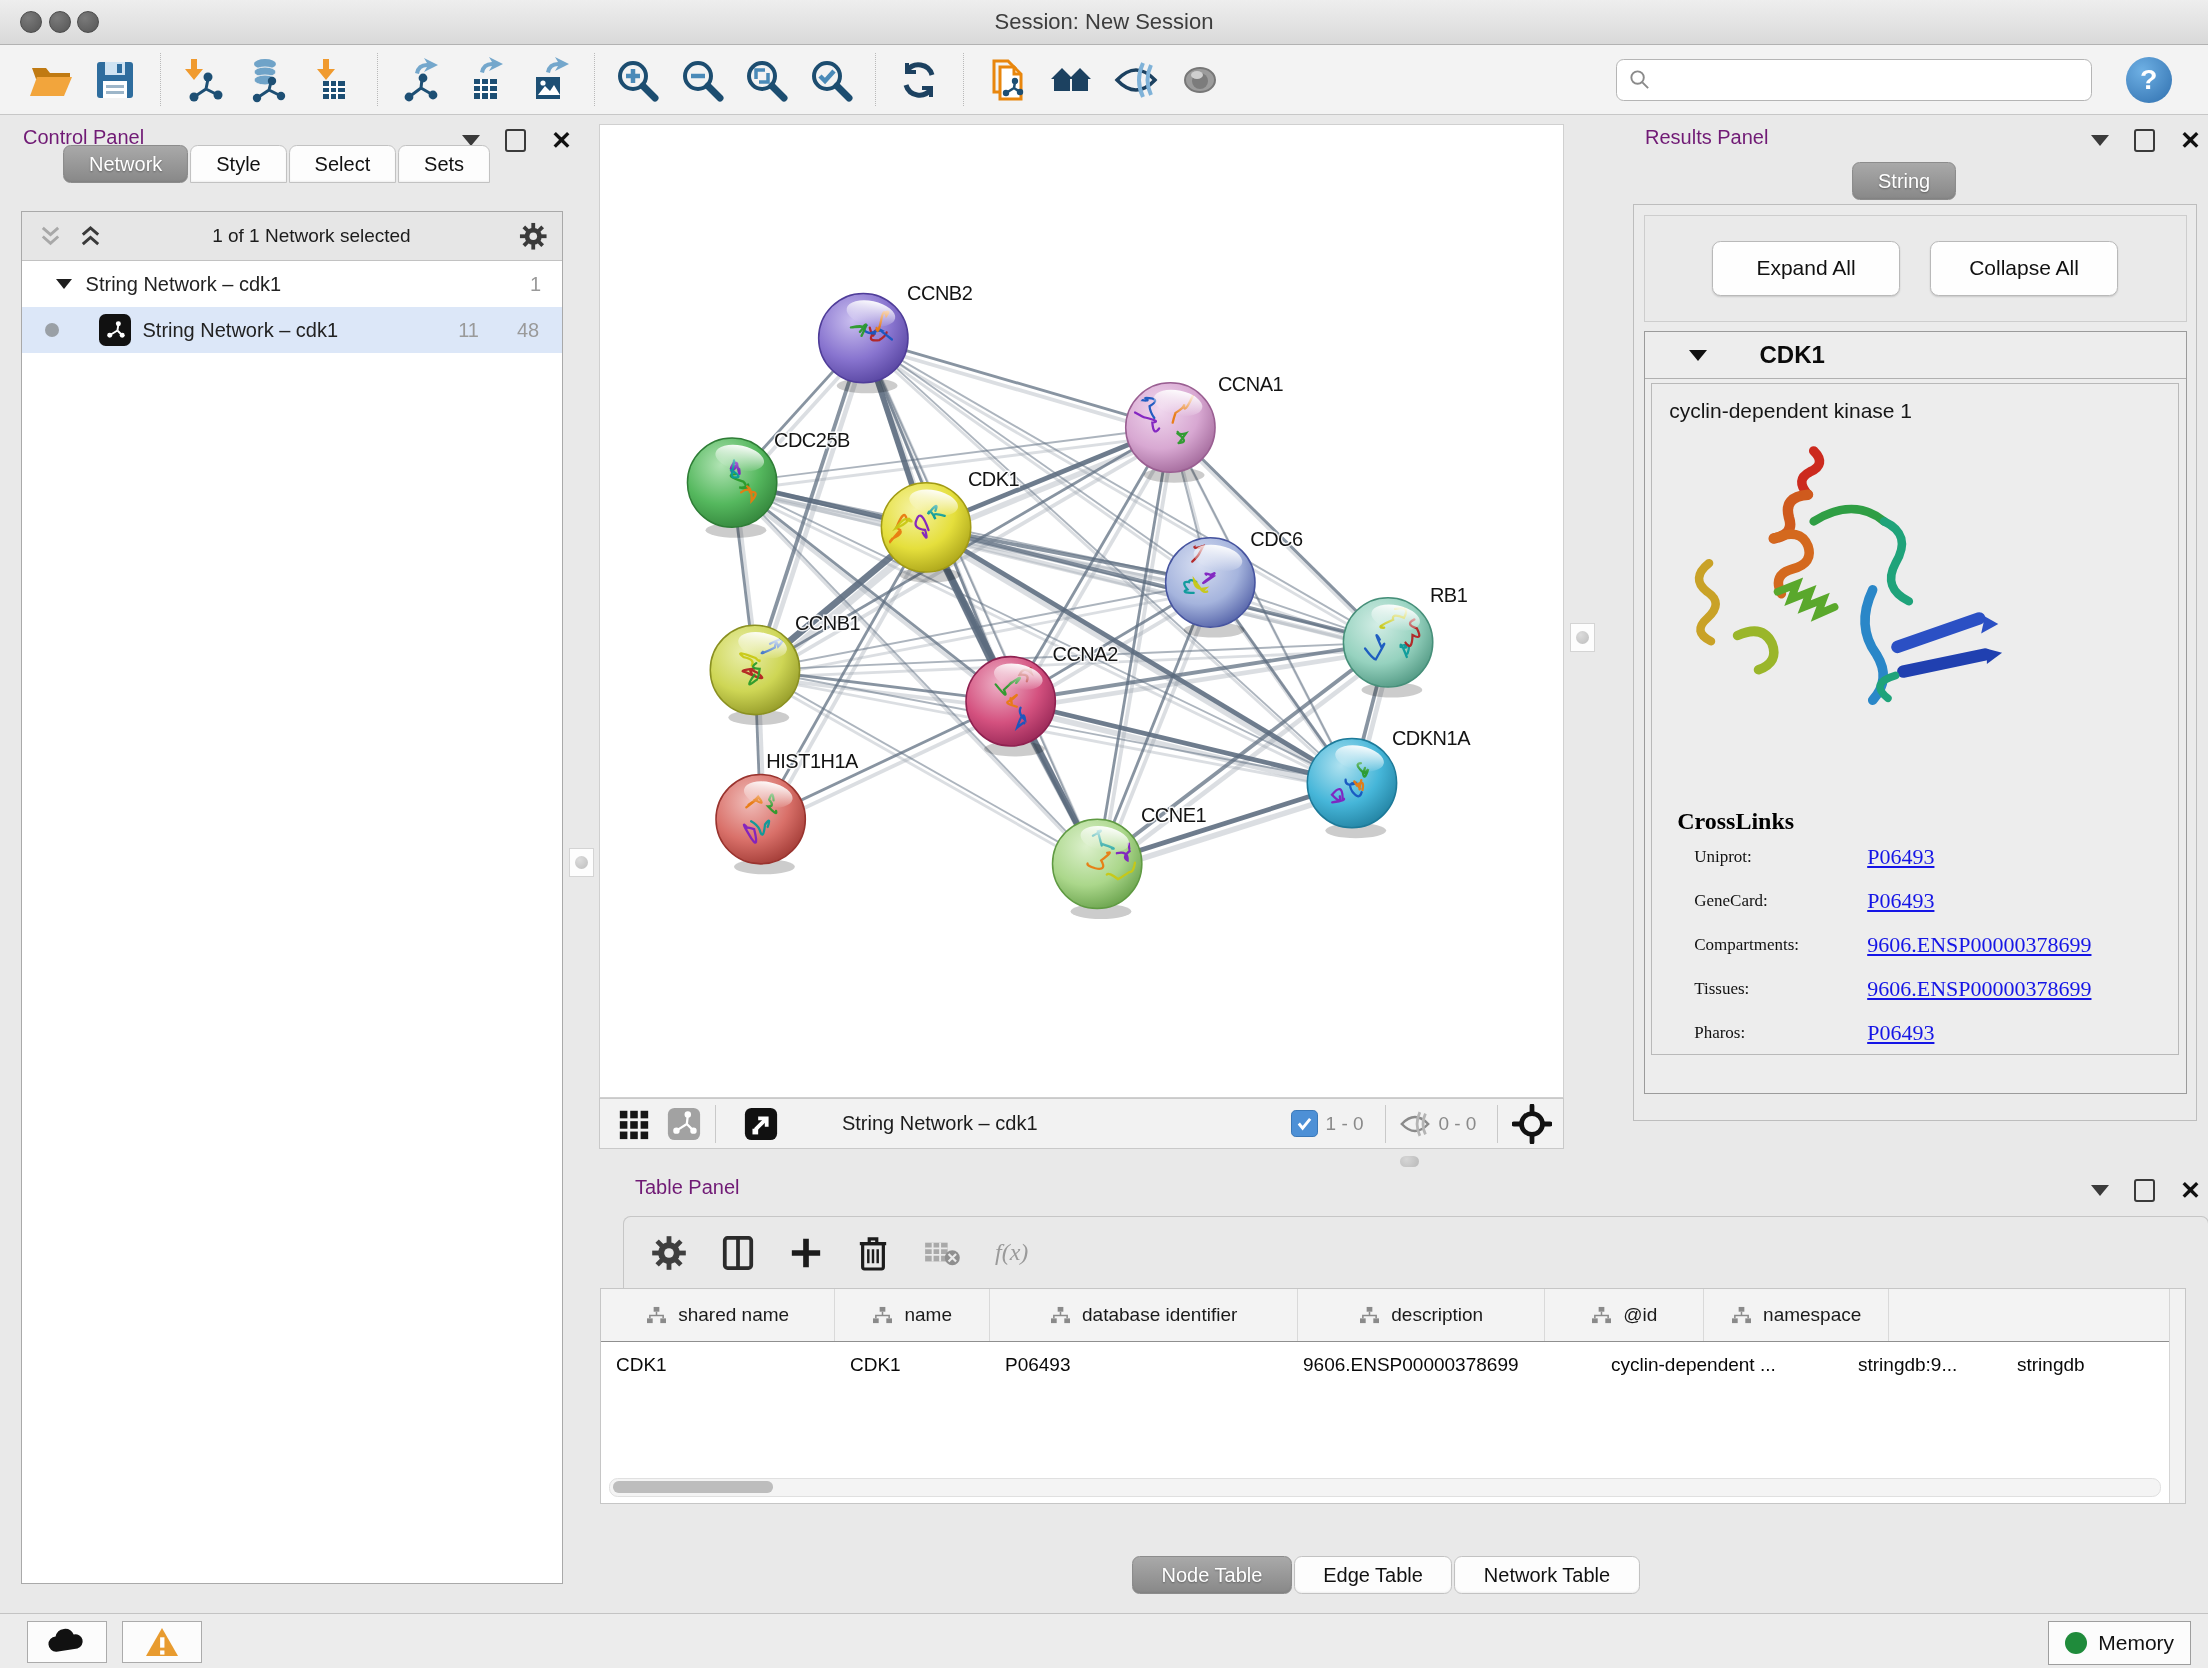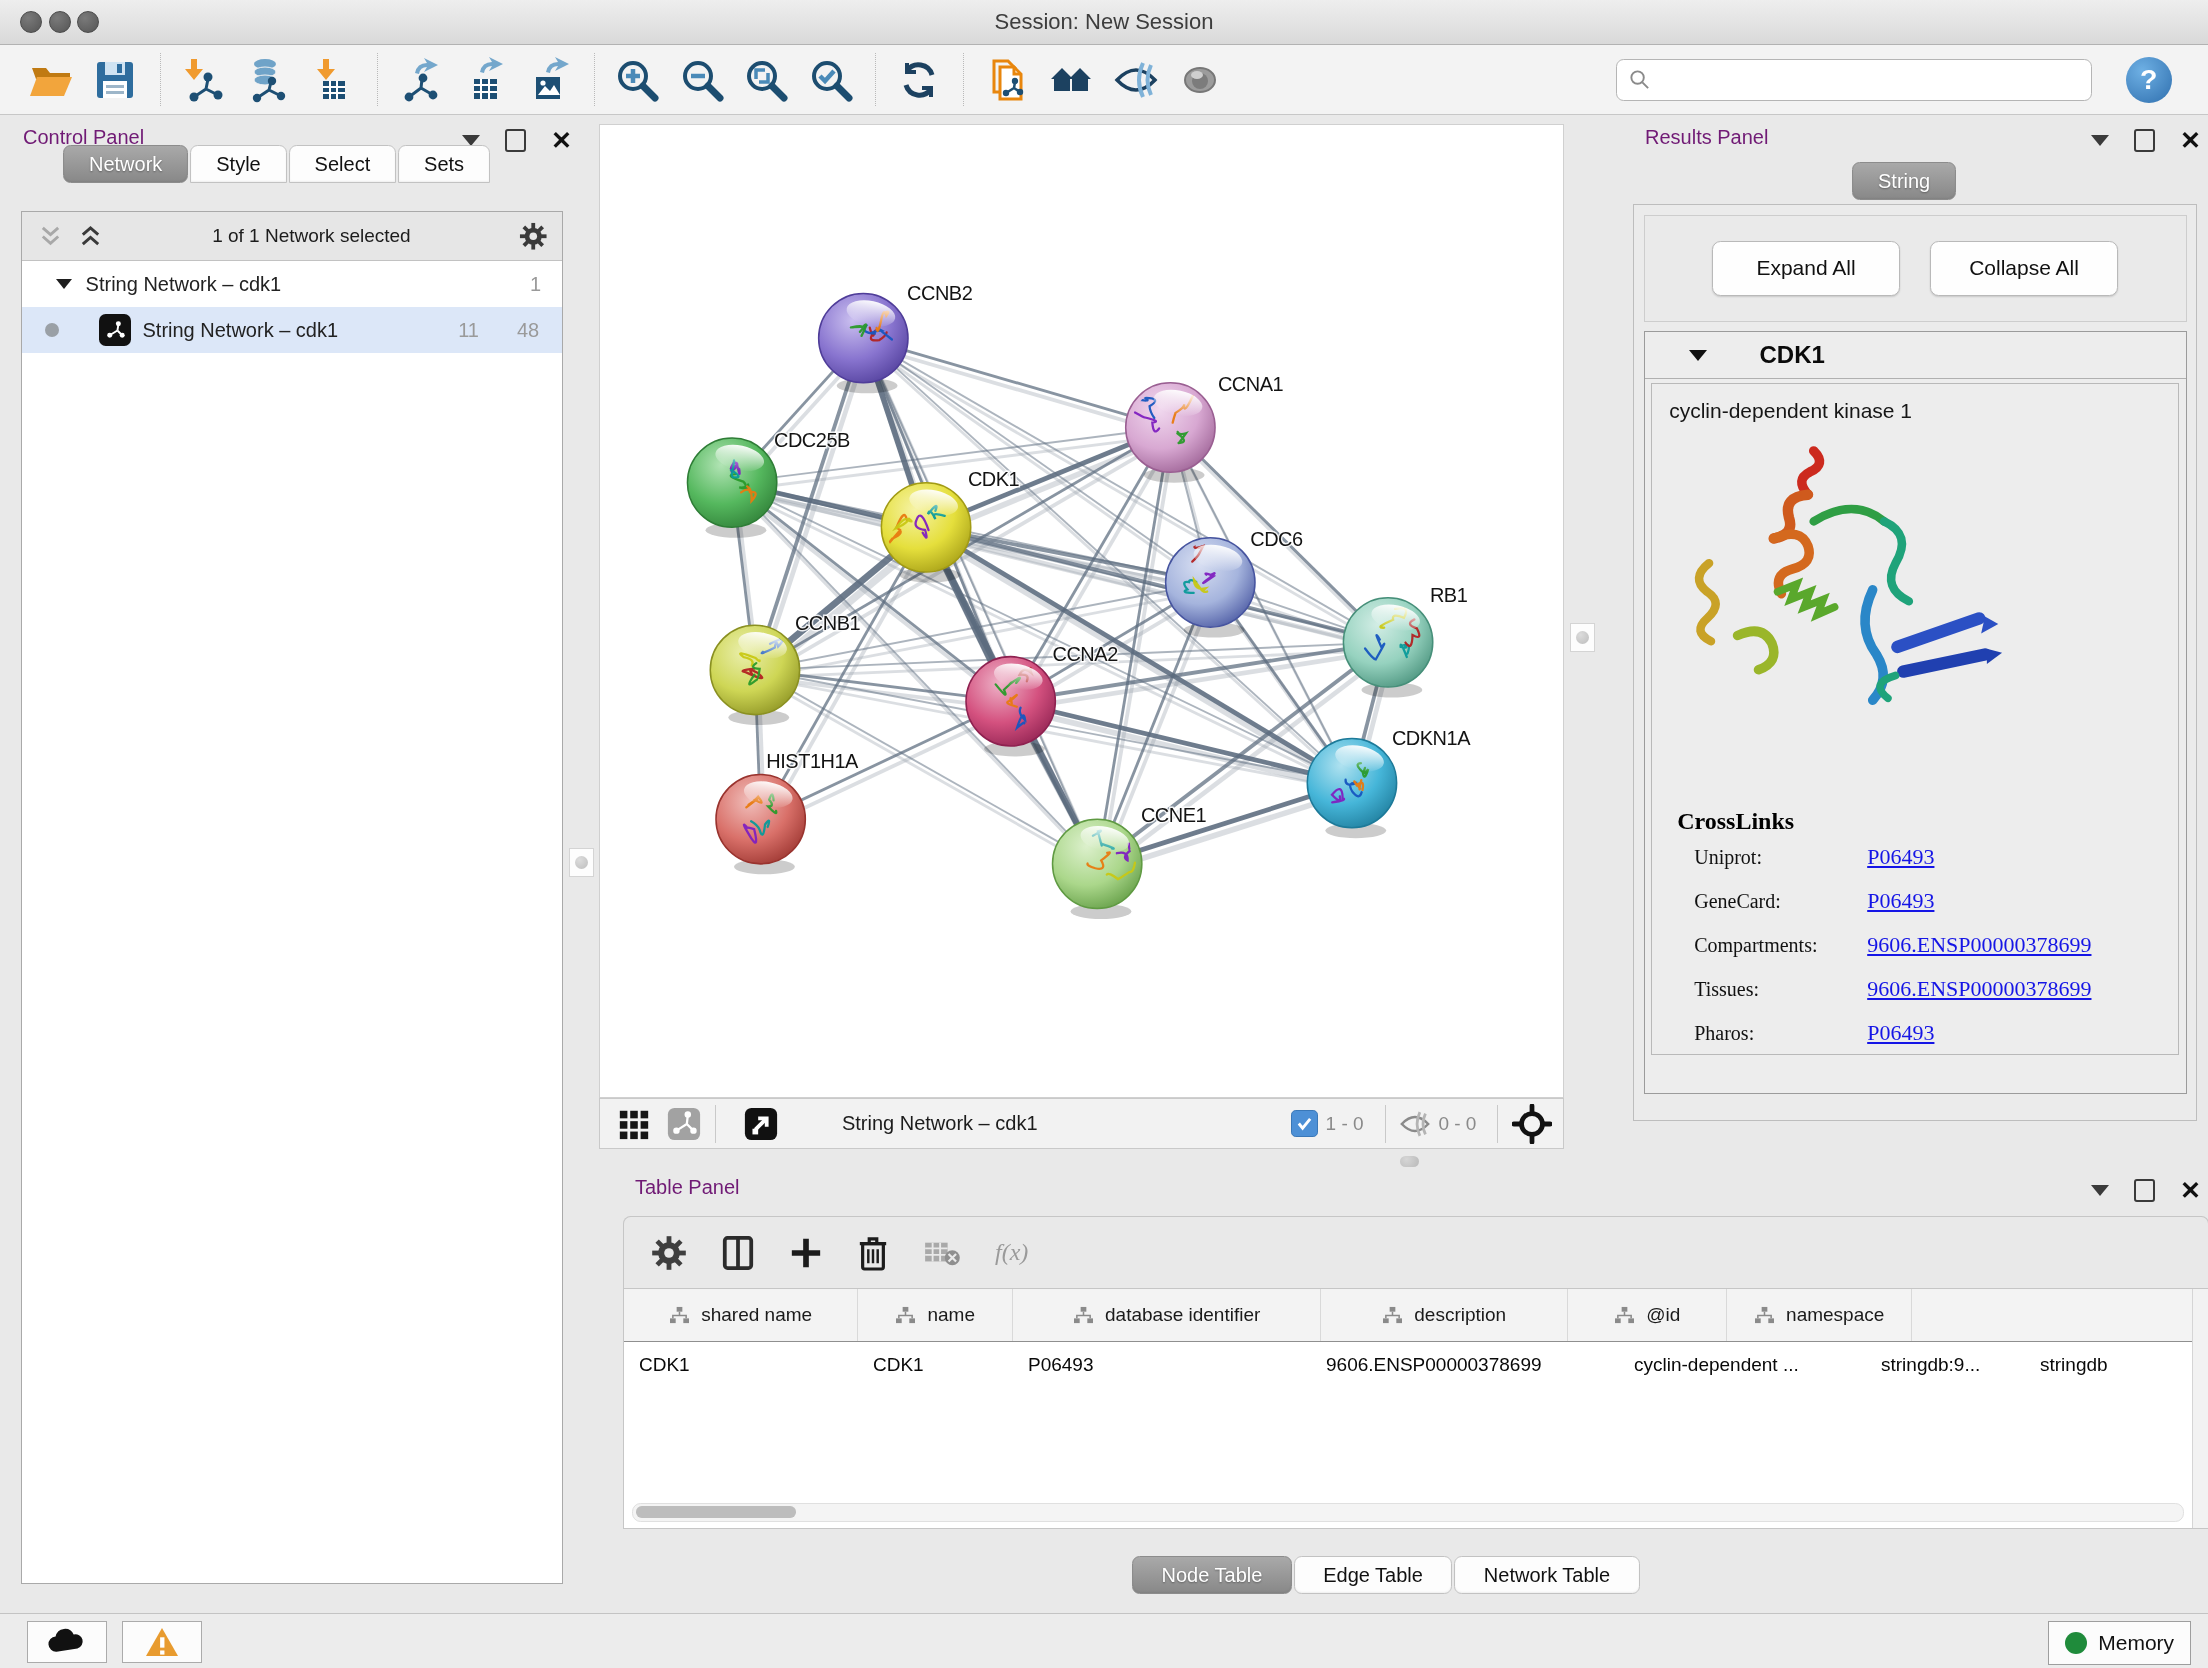--- a/index.html
+++ b/index.html
@@ -95,32 +95,32 @@
     border:1px solid #9b9b9b;box-sizing:border-box;}
   .cdk1-head{height:46px;border-bottom:1px solid #b0b0b0;display:flex;align-items:center;}
   .cdk1-head .tri-down{margin-left:44px;border-top-color:#111;}
   .cdk1-title{font-size:24px;font-weight:bold;margin-left:53px;color:#0a0a0a;}
   .cdk1-content{position:absolute;left:6.7px;right:6.7px;top:51px;bottom:38px;background:#ededed;
     border:1px solid #b9b9b9;overflow:hidden;}
   .gene-desc{font-size:21px;color:#161616;margin:15px 0 0 17px;}
   .xlinks{position:absolute;left:25px;top:399px;}
   .xl-heading{font-family:"Liberation Serif",serif;font-weight:bold;font-size:24px;color:#000;margin-top:25px;}
   .xrow{display:flex;height:44px;align-items:center;}
-  .xlabel{font-family:"Liberation Serif",serif;font-size:20px;color:#111;width:190px;
+  .xlabel{font-family:"Liberation Serif",serif;font-size:17px;color:#111;width:190px;
     padding-left:17px;box-sizing:border-box;}
   .xlink{font-family:"Liberation Serif",serif;font-size:22px;color:#1515e6;
     text-decoration:underline;}
 
   
   .table-toolbar{position:absolute;left:623px;top:1216px;width:1586px;height:72px;background:#e9e9e9;
     border:1px solid #c6c6c6;border-bottom:none;border-radius:7.6px 7.6px 0 0;box-sizing:border-box;
     display:flex;align-items:center;padding-left:27px;gap:34px;}
   .table-toolbar svg{display:block;}
   .fx{font-family:"Liberation Serif",serif;font-style:italic;font-size:24px;color:#9a9a9a;}
-  .table-box{position:absolute;left:623px;top:1288px;width:1586px;height:241px;background:#fff;
+  .table-box{position:absolute;left:600px;top:1288px;width:1586px;height:216px;background:#fff;
     border:1px solid #c6c6c6;box-sizing:border-box;}
   .thead{display:flex;height:53px;background:#f3f3f3;border-bottom:1.9px solid #8f8f8f;
     box-sizing:border-box;}
   .th{display:flex;align-items:center;justify-content:center;gap:11.4px;font-size:19px;color:#1a1a1a;
     border-right:1px solid #d9d9d9;box-sizing:border-box;overflow:hidden;white-space:nowrap;
     flex:0 0 auto;}
   .trow{display:flex;height:46px;align-items:center;}
   .td{padding-left:15px;font-size:19px;color:#090909;box-sizing:border-box;overflow:hidden;
     white-space:nowrap;flex:0 0 auto;}
   .hscroll-track{position:absolute;left:7.6px;bottom:5.7px;width:1550px;height:17px;background:#f4f4f4;

